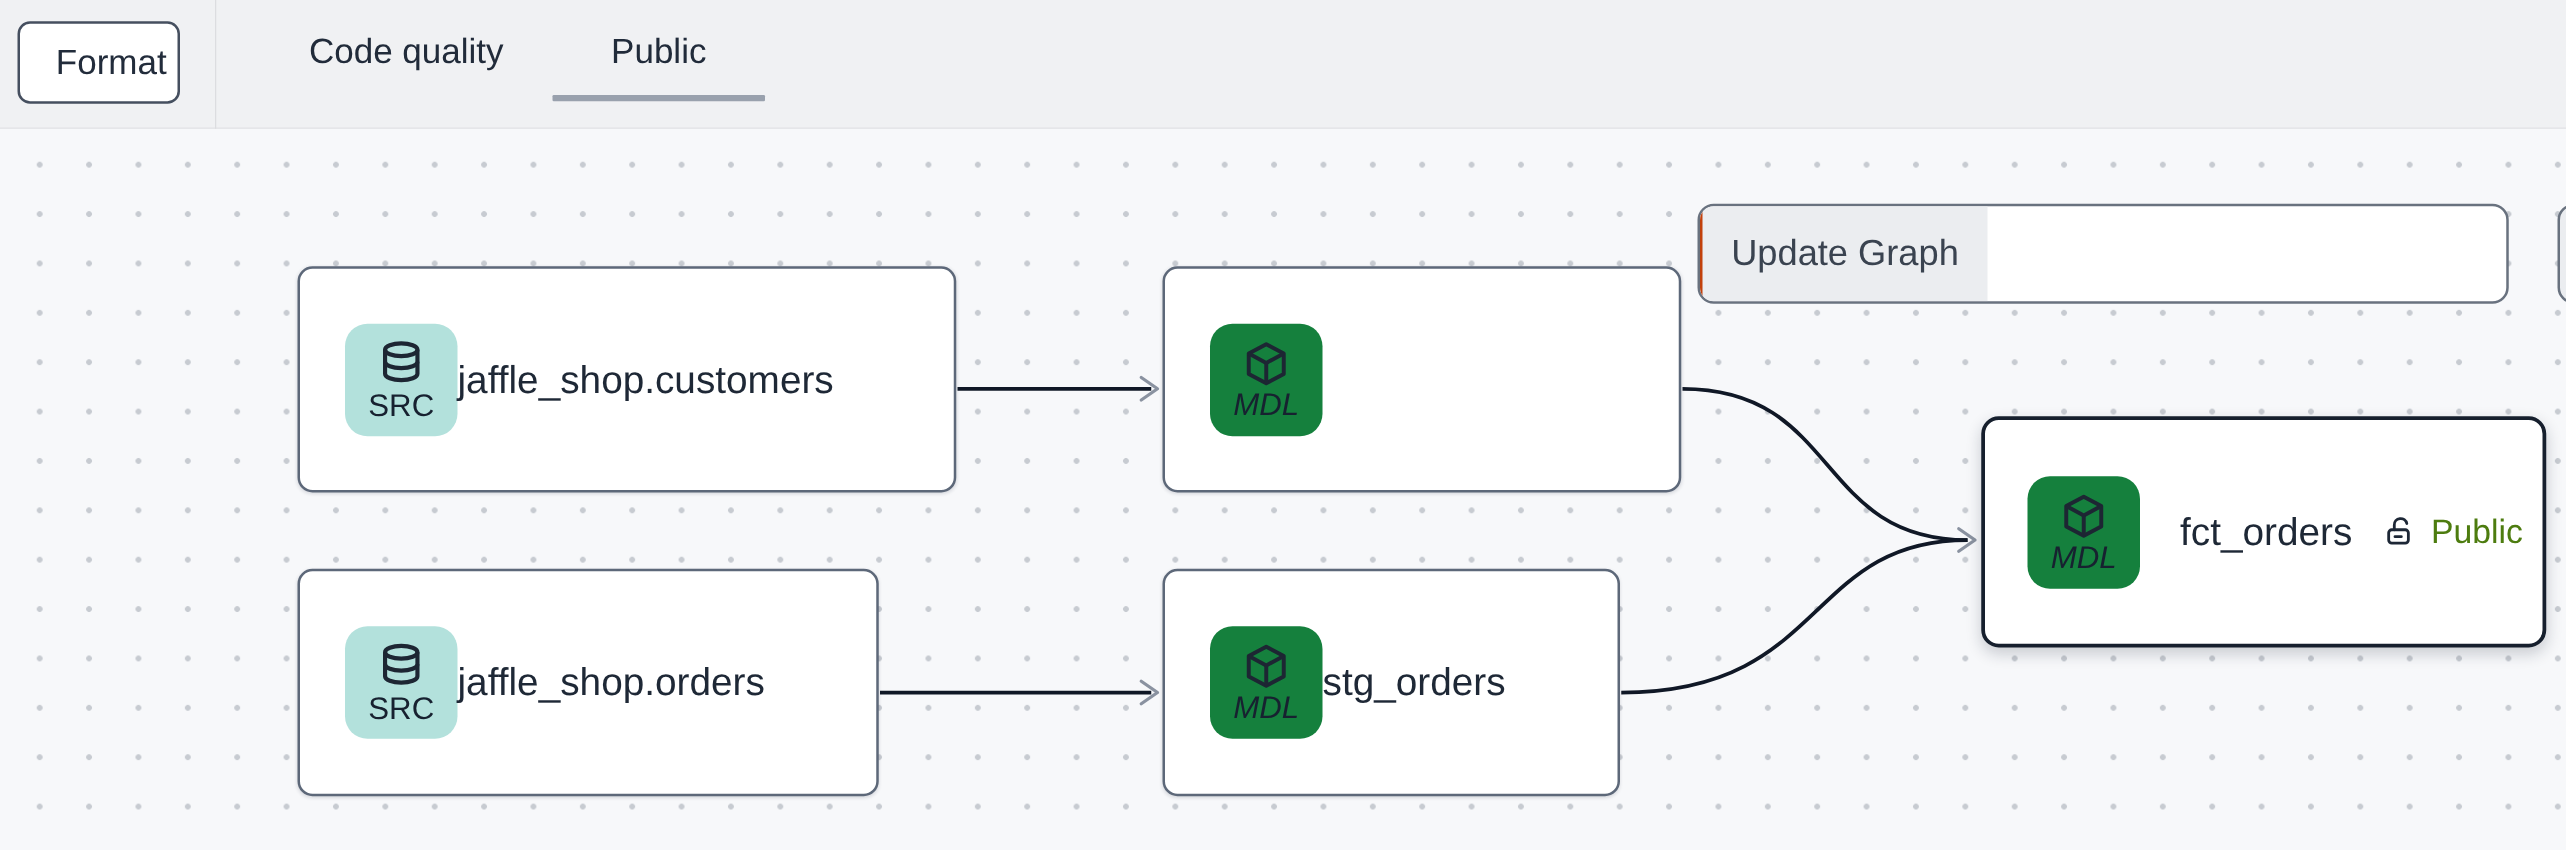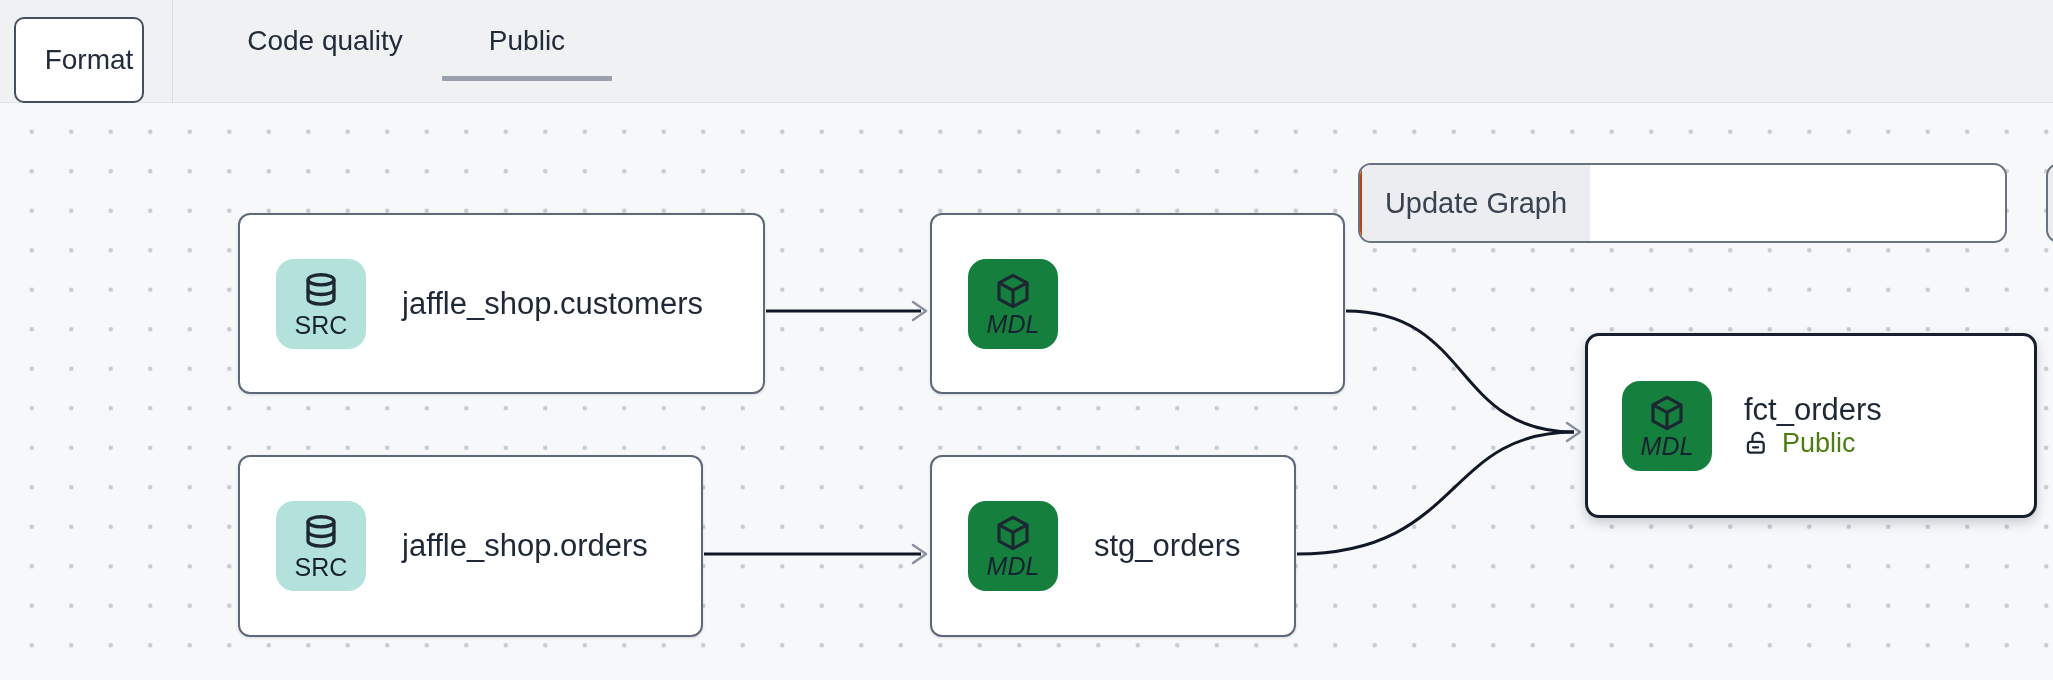--- a/index.html
+++ b/index.html
@@ -7,21 +7,21 @@
   .page{
     position:relative;width:2053px;height:680px;overflow:hidden;
     font-family:"Liberation Sans",sans-serif;color:#1e2836;background:#f7f8fa;
   }
   
   .topbar{
     position:absolute;left:0;top:0;width:2053px;height:103px;
     background:#f0f1f3;border-bottom:1px solid #e1e2e5;z-index:5;
   }
   .format-btn{
-    position:absolute;left:14px;top:17px;width:130px;height:86px;
+    position:absolute;left:14px;top:17px;width:130px;height:66px;
     background:#ffffff;border:2px solid #454f5f;border-radius:10px;
     font-size:28px;color:#222c3b;display:flex;align-items:center;justify-content:center;
     cursor:pointer;
     padding-left:20px;
   }
   .topbar-divider{position:absolute;left:172px;top:0;width:1px;height:103px;background:#dcdde0;}
   .tab{
     position:absolute;top:0;height:81px;display:flex;align-items:center;justify-content:center;
     font-size:28px;color:#212b3a;cursor:pointer;
   }
@@ -36,39 +36,39 @@
     background-color:#f7f8fa;
     background-image:radial-gradient(circle,#c7cbd1 2px,transparent 2.6px);
     background-size:39.5px 39.5px;background-position:12px 9px;
   }
   .edges-svg{position:absolute;left:0;top:0;width:2053px;height:680px;pointer-events:none;z-index:1;}
   .edge{stroke:#101826;stroke-width:3;fill:none;}
   .arrowhead{stroke:#8a92a0;stroke-width:2.6;fill:none;stroke-linecap:round;stroke-linejoin:round;}
   
   .node{
     position:absolute;background:#ffffff;border:2px solid #5d6879;border-radius:12px;
-    display:flex;align-items:center;padding-left:36px;gap:36px;z-index:2;
+    display:flex;align-items:center;padding-left:36px;z-index:2;
     box-shadow:0 1px 3px rgba(20,30,50,.14);cursor:pointer;
   }
   .node.selected{
     border:3.5px solid #161f2d;border-radius:14px;
     box-shadow:0 5px 12px rgba(20,30,50,.20);padding-left:34px;gap:32px;
   }
   .badge{
     width:90px;height:90px;border-radius:18px;flex:0 0 auto;
     display:flex;flex-direction:column;align-items:center;justify-content:center;gap:1px;
     color:#172130;
   }
   .badge.src{background:#b3e1dc;}
   .badge.mdl{background:#15803d;font-style:italic;}
   .badge .bicon{display:flex;align-items:center;justify-content:center;}
   .badge .bicon svg{display:block;}
   .badge .btext{font-size:25px;font-weight:500;line-height:1;}
   .nlabel{font-size:31px;font-weight:500;color:#1e2836;white-space:nowrap;}
-  .ncol{display:flex;flex-direction:column;gap:0;}
+  .ncol{display:flex;flex-direction:row;gap:25px;}
   .naccess{display:flex;align-items:center;gap:11px;font-size:27px;color:#4d7c0f;}
   .naccess svg{display:block;}
   
   .combo{
     position:absolute;left:1358px;top:163px;width:649px;height:80px;
     border:2px solid #69727f;border-radius:13px;background:#ffffff;
     display:flex;overflow:hidden;z-index:4;
   }
   .combo input{
     flex:1 1 auto;border:none;outline:none;background:#ffffff;

